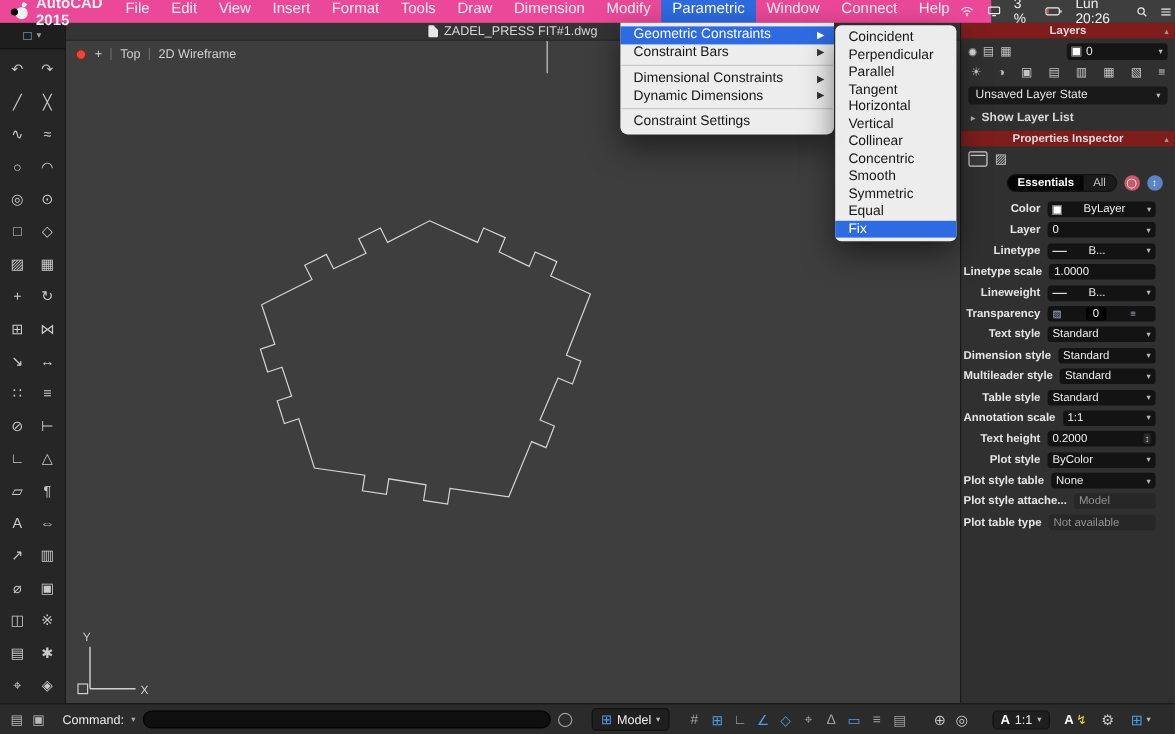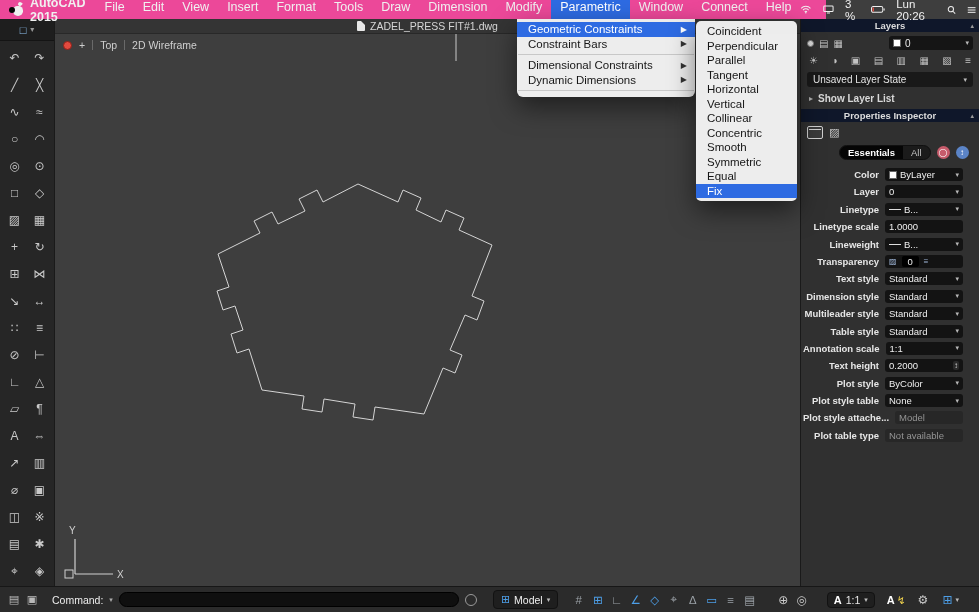--- a/index.html
+++ b/index.html
@@ -66,21 +66,21 @@
   .mi .mi-label{flex:1}
   .mi .mi-arrow{visibility:hidden;font-size:8px;margin-left:6px;color:#333}
   .mi.has-submenu .mi-arrow{visibility:visible}
   .mi.highlighted{background:var(--menu-highlight);color:#fff}
   .mi.highlighted .mi-arrow{color:#fff}
   .mi.separator{height:1px;background:#c8c8c8;margin:3px 1px;padding:0}
 
   
   .rightpanel{position:absolute;left:800px;top:19px;width:179px;height:567px;background:var(--panel-bg);
               border-left:1px solid #1a1a1a;z-index:5;font-size:10px}
-  .sec-header{height:13px;background:#0f172a;display:flex;align-items:center;justify-content:center;
+  .sec-header{height:13px;background:#7f1d1d;display:flex;align-items:center;justify-content:center;
               font-weight:bold;color:#dcdcdc;position:relative;font-size:9.5px}
   .sec-header .disc{position:absolute;right:5px;font-size:7px;color:#9a9a9a}
   .layers-row1{display:flex;align-items:center;gap:5px;padding:4px 6px 2px 6px}
   .status-dot{width:7px;height:7px;border-radius:50%;background:#d6d6d6;border:1px solid #777}
   .lr-icon{color:#c3c3c3;font-size:10px}
   .layer-dd{margin-left:auto;width:84px;height:14px;background:#151515;border-radius:3px;
             display:flex;align-items:center;gap:4px;padding:0 4px;cursor:pointer}
   .layer-dd .swatch{width:8px;height:8px;background:#fff;border:1px solid #666}
   .layer-dd .dd-a{margin-left:auto;font-size:7px;color:#bbb}
   .layers-row2{display:flex;justify-content:space-between;padding:3px 8px;color:#c3c3c3;font-size:10px}
@@ -98,22 +98,22 @@
   .seg-item{padding:1px 8px;font-size:9.5px;color:#c2c2c2;cursor:pointer}
   .seg-item.active{background:#050505;color:#fff;font-weight:bold}
   .round-btn{width:13px;height:13px;border-radius:50%;display:flex;align-items:center;justify-content:center;
              font-size:8px;color:#fff;cursor:pointer;margin-left:3px}
   .round-btn.red{background:#c75b6b}
   .round-btn.blue{background:#5b84c7}
 
   .prop-rows{padding:4px 16px 0 2px}
   .prop-row{display:flex;align-items:center;height:13px;margin-bottom:4.4px}
   .prop-label{flex:1;text-align:right;font-weight:bold;color:#e6e6e6;margin-right:6px;white-space:nowrap;font-size:9.5px}
-  .prop-control{width:78px;height:13px;background:#131313;border-radius:3px;display:flex;align-items:center;
-                gap:3px;padding:0 4px;color:#efefef;font-size:9.5px;cursor:pointer;overflow:hidden}
+  .prop-control{width:90px;height:13px;background:#131313;border-radius:3px;display:flex;align-items:center;
+                gap:18px;padding:0 4px;color:#efefef;font-size:9.5px;cursor:pointer;overflow:hidden}
   .prop-control .swatch{display:none;width:8px;height:8px;background:#fff;border:1px solid #666;flex:0 0 auto}
   .prop-control .linesample{display:none;width:12px;height:1px;background:#dedede;flex:0 0 auto}
   .prop-control .t-ico{display:none;font-size:8px;color:#9fb6d8}
   .prop-control .stepper{display:none;margin-left:auto;font-size:8px;color:#cfcfcf;background:#2a2a2a;border-radius:2px;padding:0 1px}
   .prop-control .dd-arrow{margin-left:auto;font-size:7px;color:#b8b8b8}
   .prop-row.type-dropdown-color .swatch{display:block}
   .prop-row.type-dropdown-line .linesample{display:block}
   .prop-row.type-input-stepper .stepper{display:block}
   .prop-row.type-transparency .t-ico{display:block}
   .prop-row.type-transparency .prop-value{background:#000;border-radius:2px;padding:0 6px;margin:0 2px}
@@ -462,20 +462,24 @@
       <span class="mi-label">Dynamic Dimensions</span>
       <span class="mi-arrow">▶</span>
     </div>
 
     <div class="mi separator">
       
       
     </div>
 
 
+    <div class="mi">
+      <span class="mi-label">Constraint Settings</span>
+      <span class="mi-arrow">▶</span>
+    </div>
   </div>
 
 <div class="menu menu-sub">
 
     <div class="mi">
       <span class="mi-label">Coincident</span>
     </div>
 
     <div class="mi">
       <span class="mi-label">Perpendicular</span>

